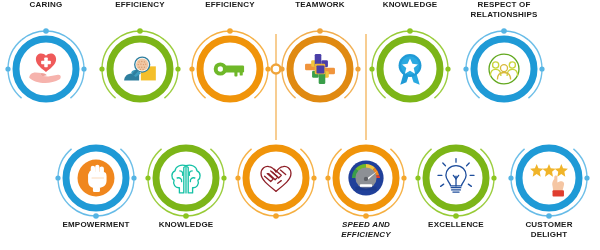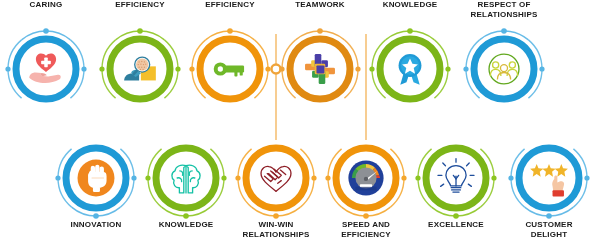--- a/index.html
+++ b/index.html
@@ -305,22 +305,20 @@
     </g>
         </g>
       </g>
     </svg>
     <div class="label" style="width: 116px; left: -12px; top: 0px;">CARING</div>
     <div class="label" style="width: 116px; left: 82px; top: 0px;">EFFICIENCY</div>
     <div class="label" style="width: 116px; left: 172px; top: 0px;">EFFICIENCY</div>
     <div class="label" style="width: 116px; left: 262px; top: 0px;">TEAMWORK</div>
     <div class="label" style="width: 116px; left: 352px; top: 0px;">KNOWLEDGE</div>
     <div class="label" style="width: 116px; left: 446px; top: 0px;">RESPECT OF RELATIONSHIPS</div>
-    <div class="label" style="width: 116px; left: 38px; top: 220px;">INNOVATION</div>
+    <div class="label" style="width: 116px; left: 38px; top: 220px;">EMPOWERMENT</div>
     <div class="label" style="width: 116px; left: 128px; top: 220px;">KNOWLEDGE</div>
-    <div class="label" style="width: 116px; left: 218px; top: 220px;">WIN-WIN
-RELATIONSHIPS</div>
-    <div class="label" style="width: 116px; left: 308px; top: 220px;">SPEED AND
+    <div class="label" style="width: 116px; left: 308px; top: 220px; font-style: italic;">SPEED AND
 EFFICIENCY</div>
     <div class="label" style="width: 116px; left: 398px; top: 220px;">EXCELLENCE</div>
     <div class="label" style="width: 116px; left: 491px; top: 220px;">CUSTOMER
 DELIGHT</div>
   </div>
 
 </body></html>

